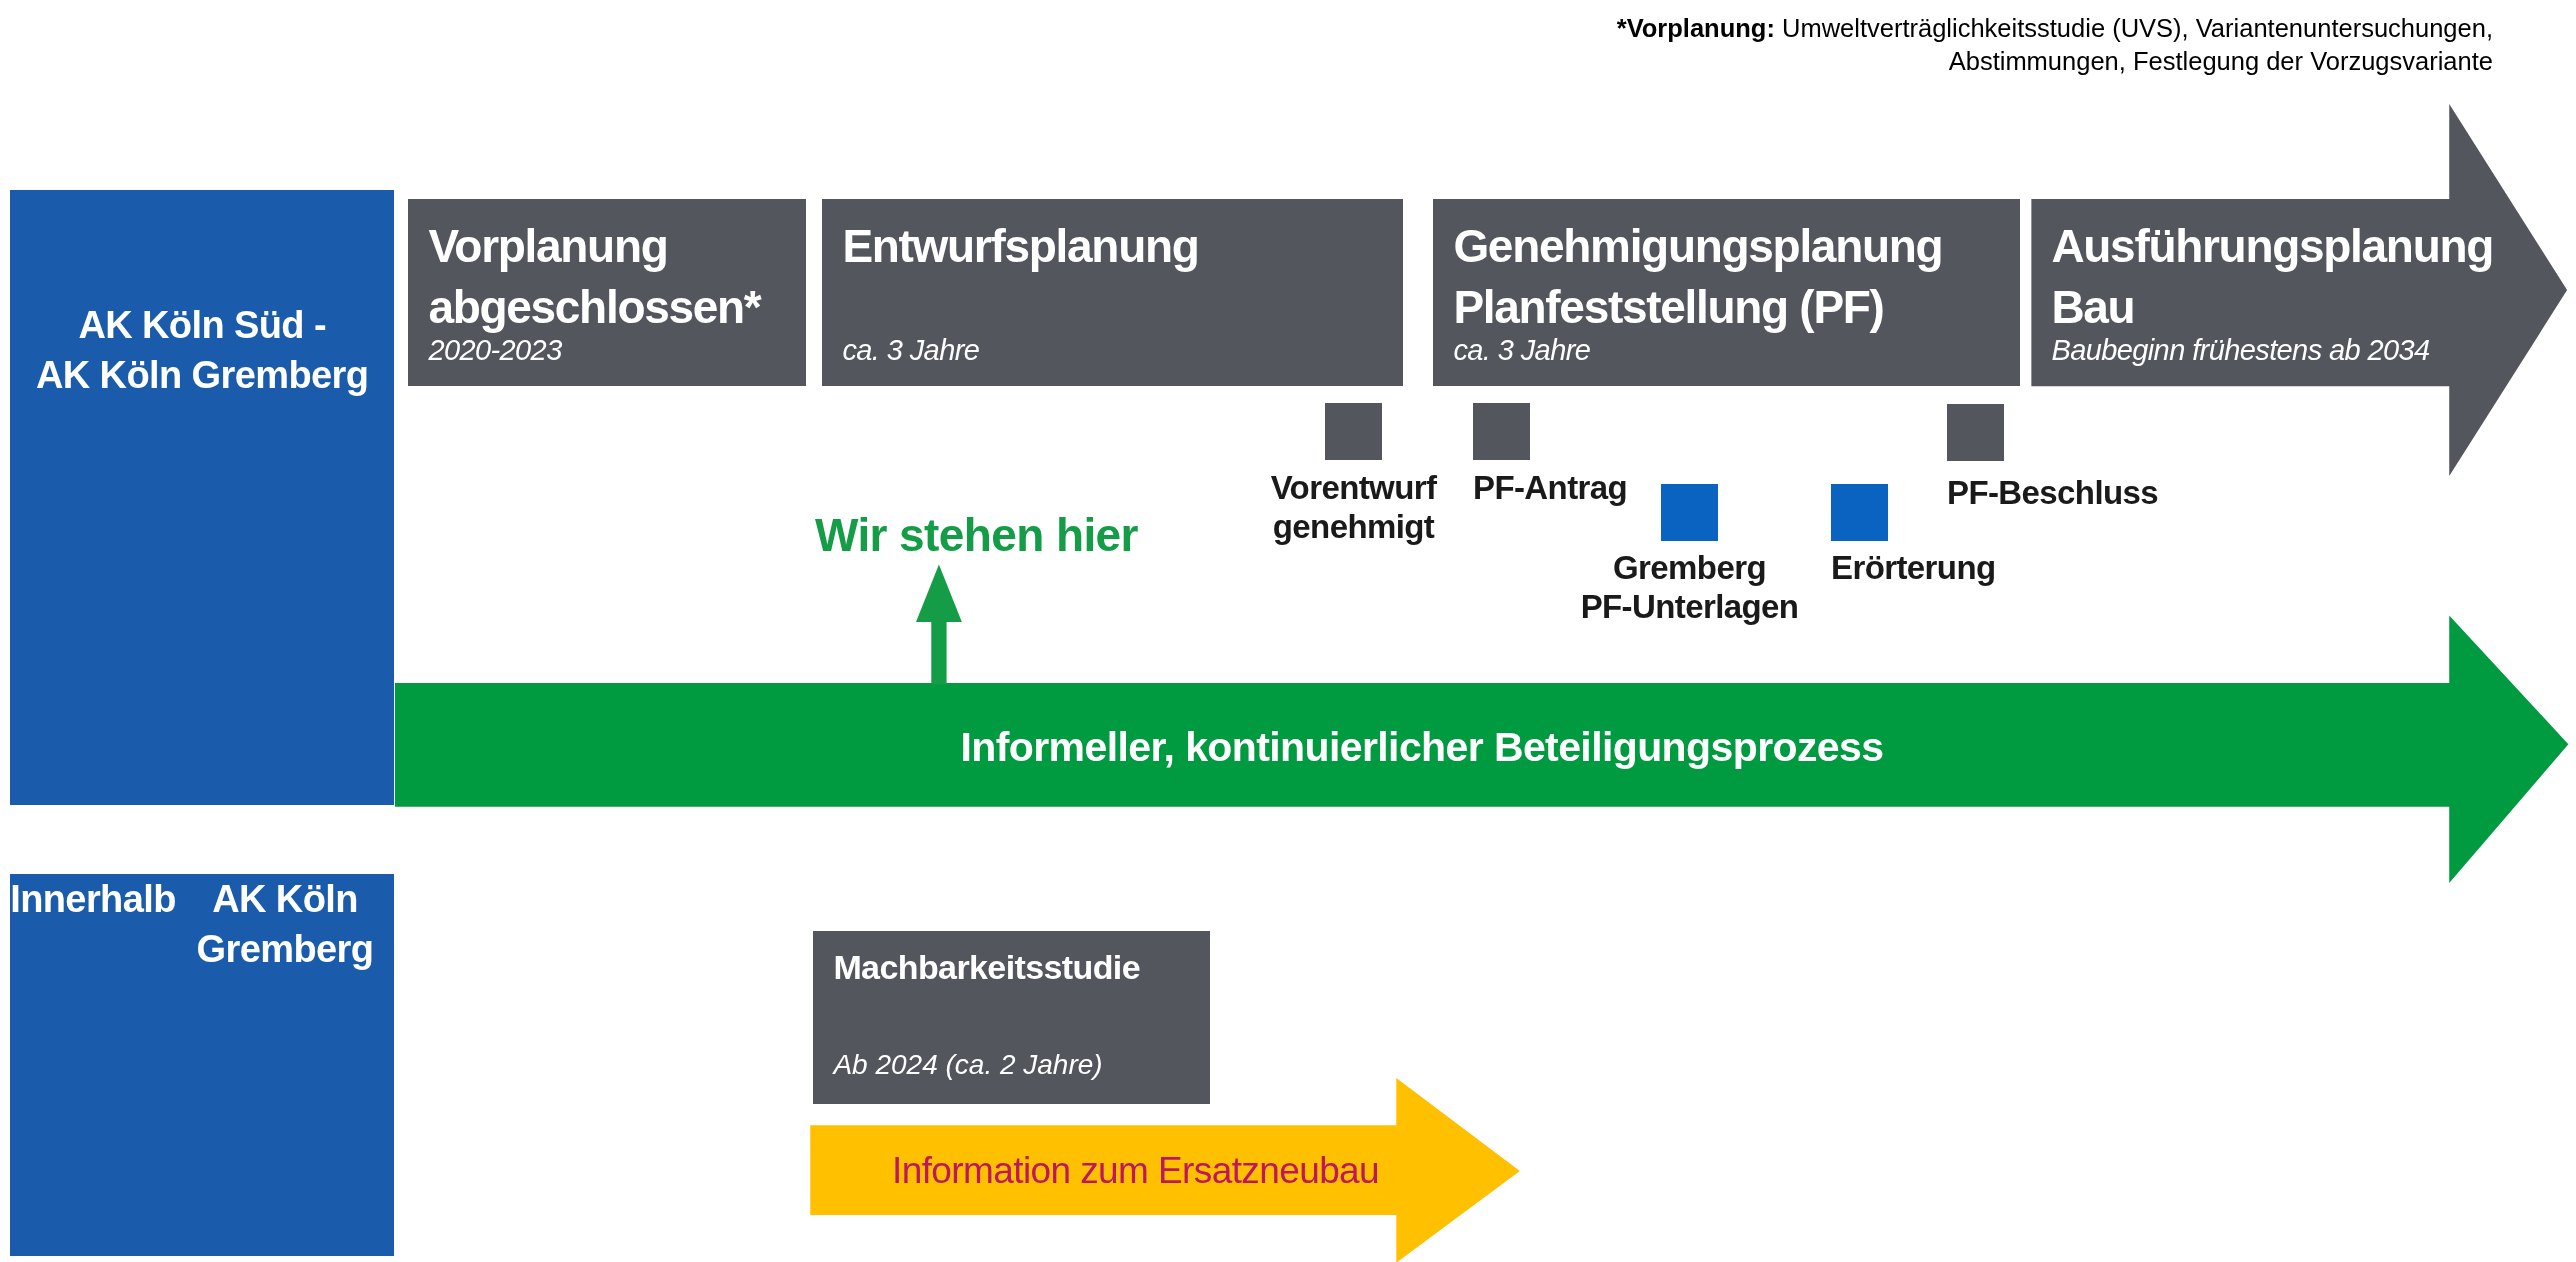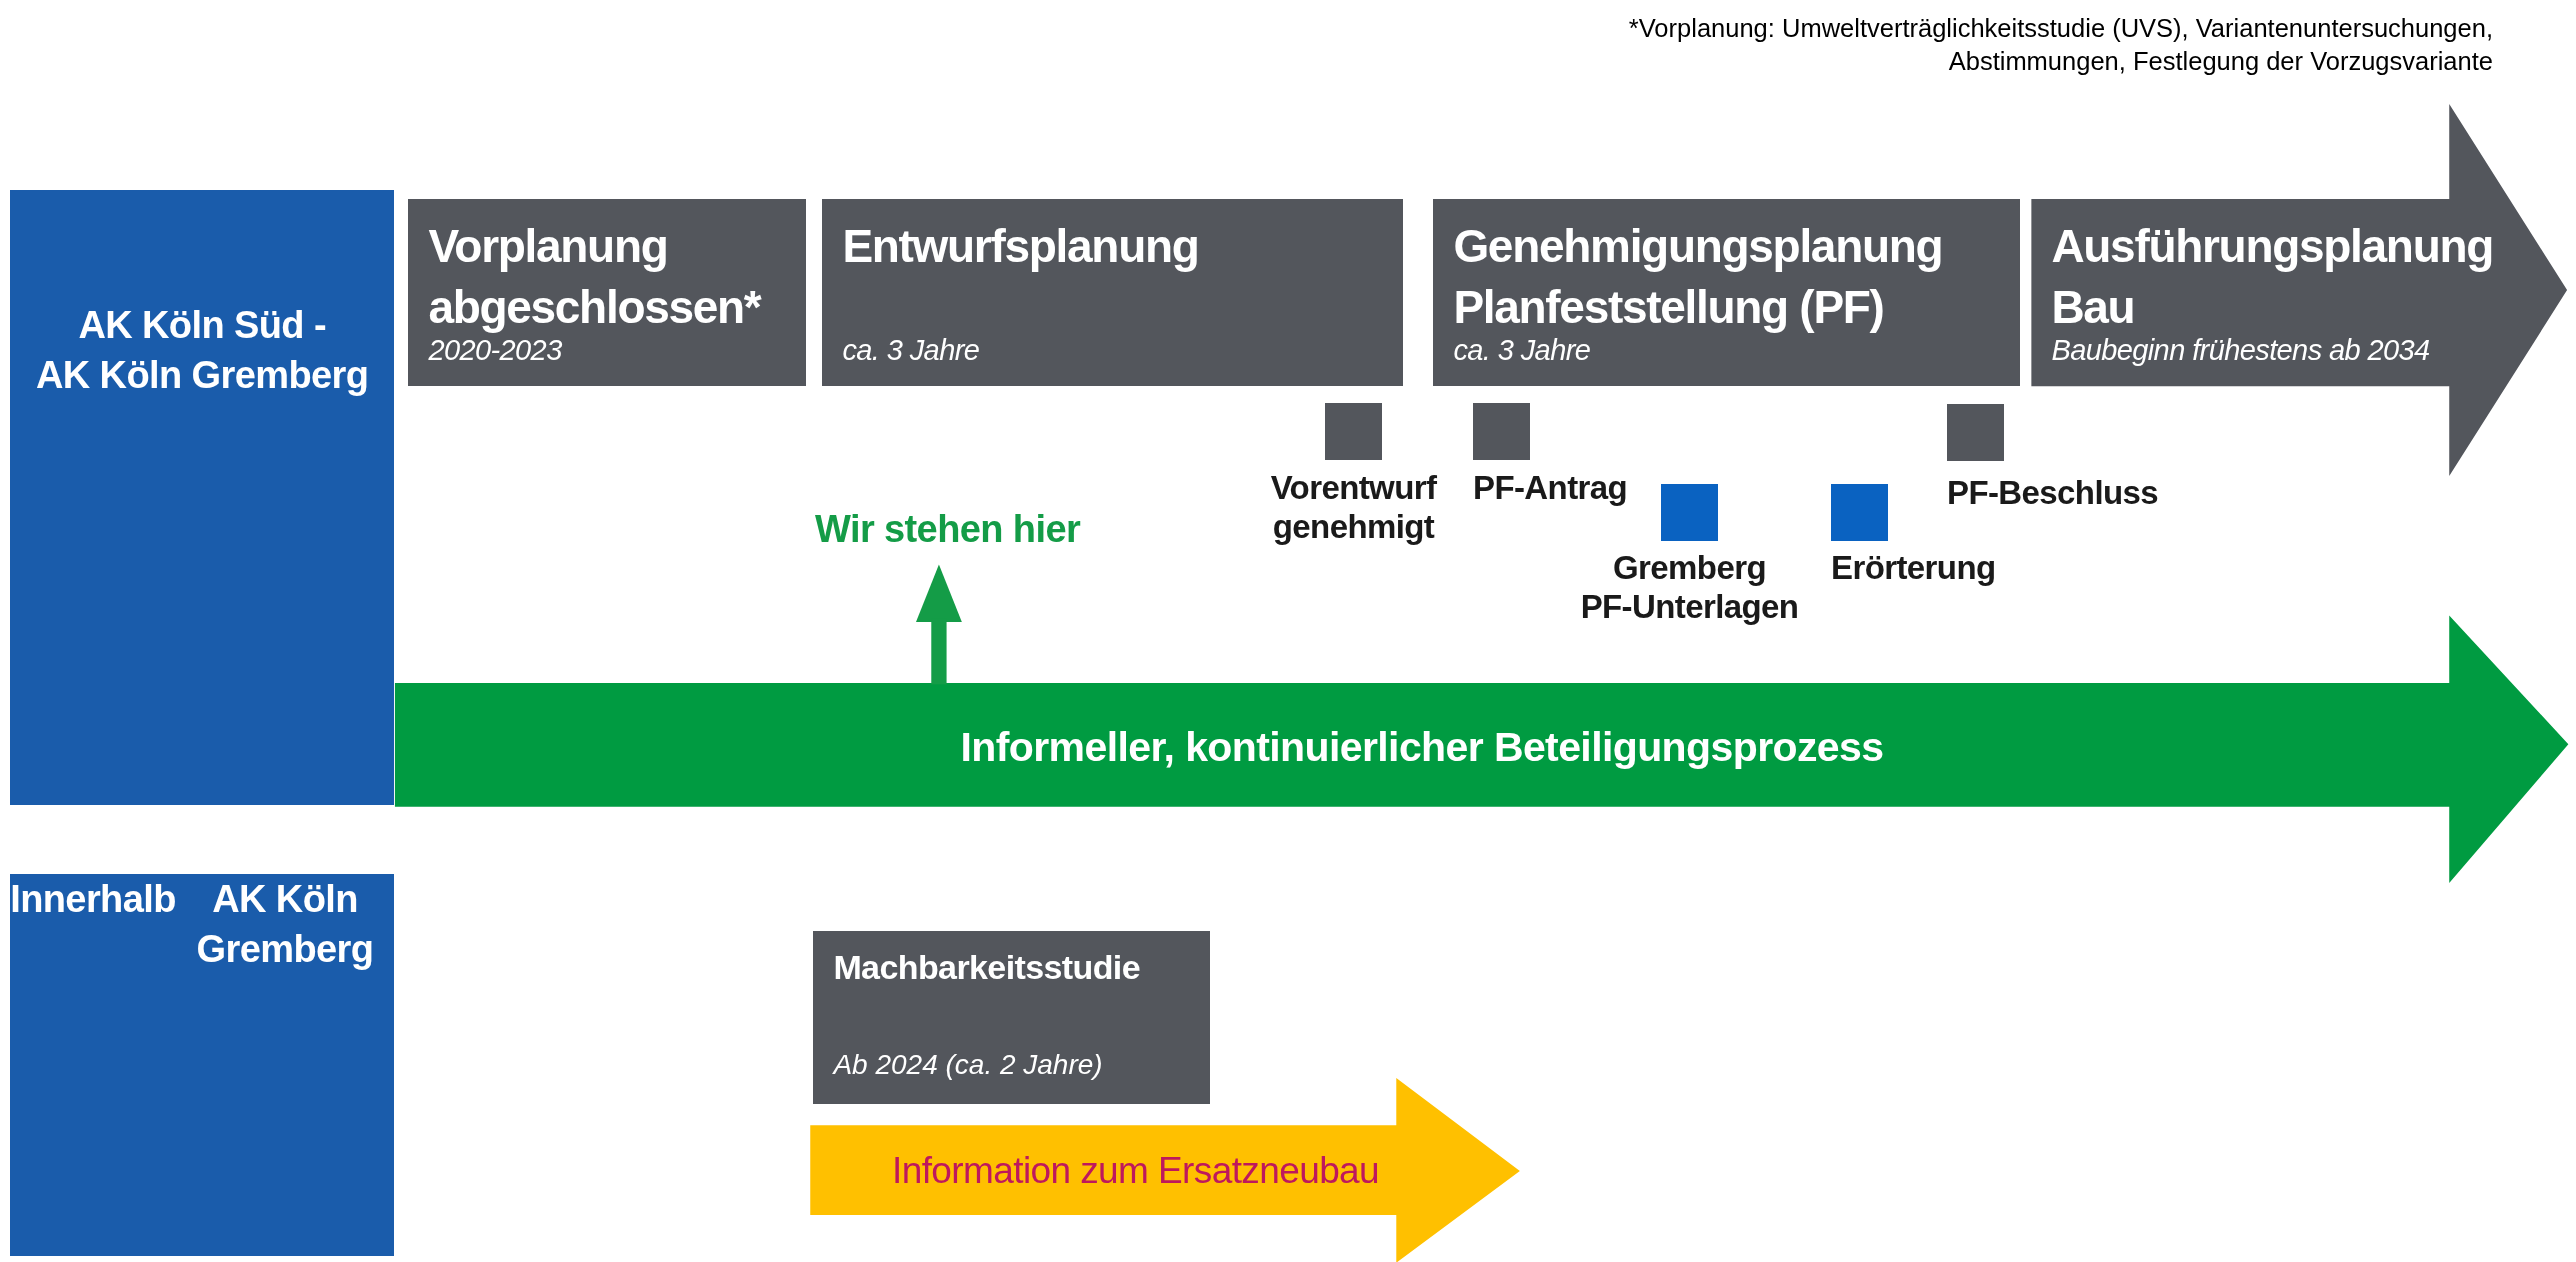--- a/index.html
+++ b/index.html
@@ -7,21 +7,21 @@
     --green:#009B41; --green-text:#149C47; --yellow:#FFC000; --label:#1A1A1A;
   }
   *{box-sizing:border-box;}
   html,body{margin:0;padding:0;background:#fff;}
   body{font-family:"Liberation Sans",sans-serif;}
   #stage{position:relative;width:2576px;height:1263px;background:#fff;overflow:hidden;}
   #shapes{position:absolute;left:0;top:0;}
 
   .footnote{position:absolute;top:11.5px;right:83px;text-align:right;
     font-size:25.5px;line-height:33px;color:#000;}
-  .footnote b{font-weight:normal;margin-top:30px;}
+  .footnote b{font-weight:bold;margin-top:30px;}
 
   .panel{position:absolute;background:var(--blue-panel);color:#fff;
     font-weight:bold;font-size:38px;line-height:50px;letter-spacing:-0.6px;text-align:center;}
   .panel-top{left:10.2px;top:190px;width:384px;height:615px;padding-top:110px;}
   .panel-bottom{left:10.2px;top:874px;width:384px;height:382px;
     display:flex;flex-direction:row;justify-content:center;}
 
   .phase{position:absolute;top:199px;height:187px;background:var(--gray);
     color:#fff;padding:16.6px 19px 0 20.4px;}
   .phase.no-bg{background:transparent;}
@@ -31,21 +31,21 @@
 
   .sq{position:absolute;width:57px;height:57px;}
   .sq.gray{background:var(--gray);top:403px;}
   .sq.blue{background:var(--blue-marker);top:484px;}
 
   .mlabel{position:absolute;color:var(--label);font-weight:bold;
     font-size:33px;line-height:39px;letter-spacing:-0.6px;white-space:nowrap;}
   .mlabel.center{text-align:center;}
 
   .pointer-label{position:absolute;left:815px;top:508px;width:274px;
-    color:var(--green-text);font-weight:bold;font-size:38px;letter-spacing:-0.6px;white-space:nowrap;}
+    color:var(--green-text);font-weight:bold;font-size:46px;letter-spacing:-0.6px;white-space:nowrap;}
 
   .banner-label{position:absolute;left:395px;top:724px;width:2054px;text-align:center;
     color:#fff;font-weight:bold;font-size:41px;letter-spacing:-0.6px;white-space:nowrap;}
 
   .study{position:absolute;left:813px;top:931px;width:397px;height:173px;
     background:var(--gray);color:#fff;padding:16.6px 12.7px 0 20.4px;}
   .study .t{font-weight:bold;font-size:34px;letter-spacing:-0.6px;white-space:nowrap;}
   .study .sub{position:absolute;left:20.4px;bottom:23px;font-style:italic;font-size:28px;white-space:nowrap;}
 
   .info-label{position:absolute;left:892px;top:1150px;color:#be185d;font-weight:normal;

